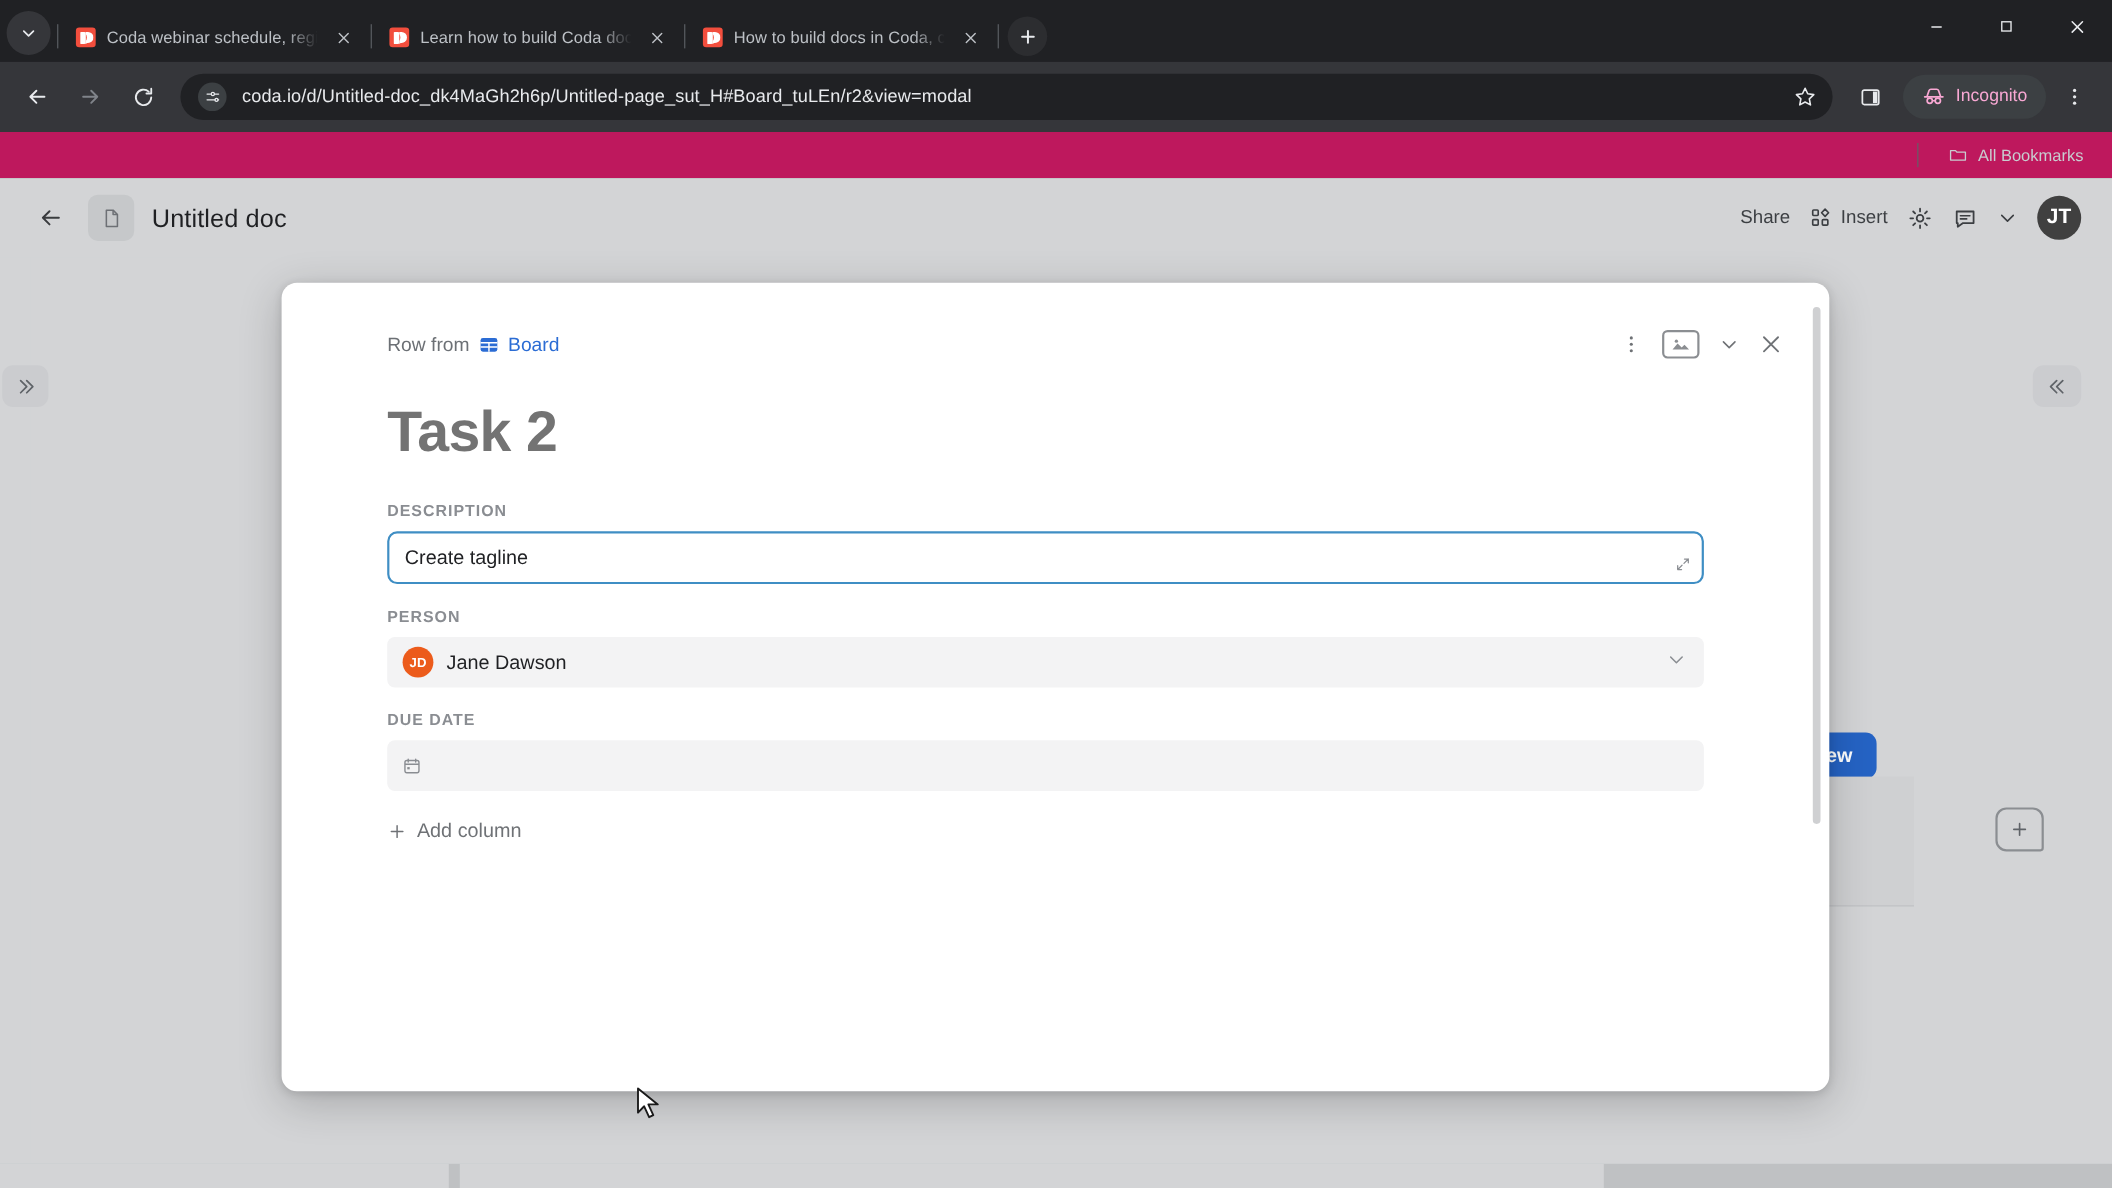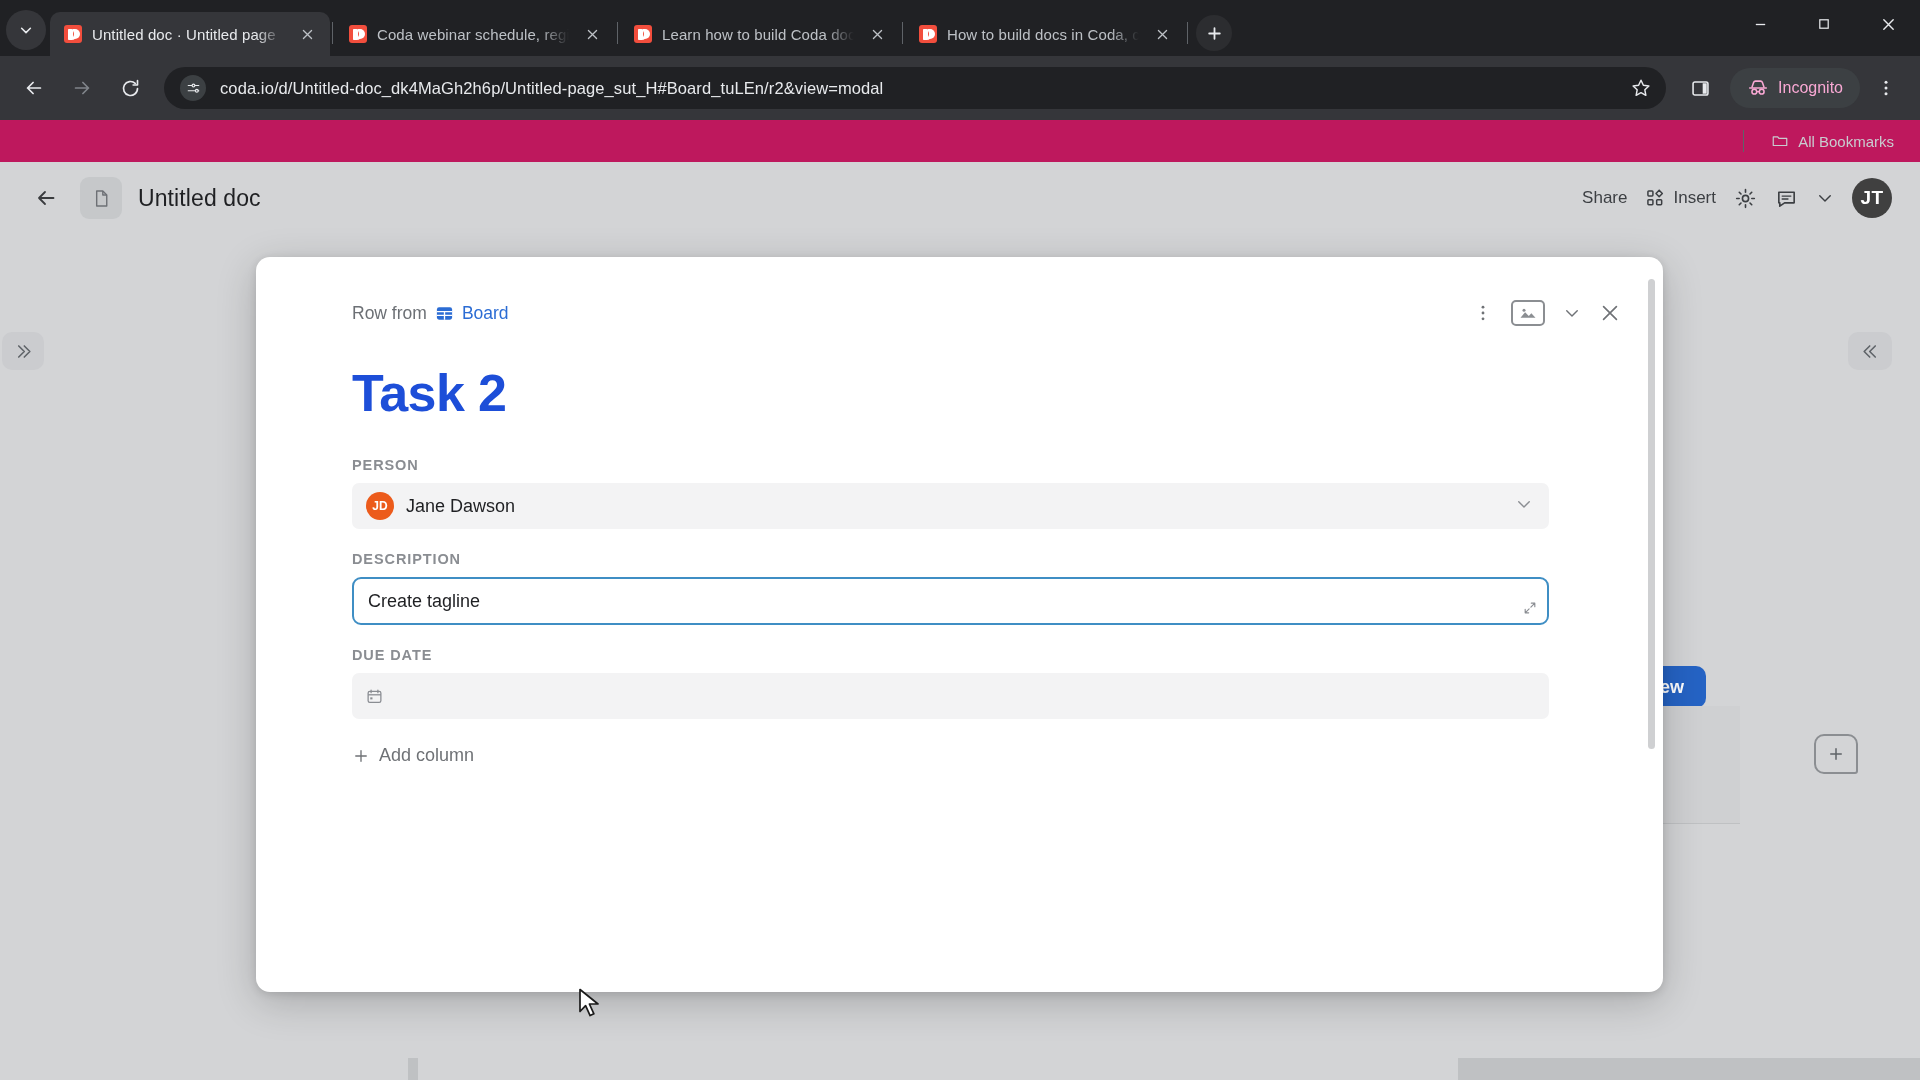--- a/index.html
+++ b/index.html
@@ -174,21 +174,21 @@
   .row-from .tbl-icon { color:#2b6cd4; display:flex; }
   .row-from .board-link { color:#2b6cd4; }
   .modal-topbar-right { margin-left:auto; display:flex; align-items:center; gap: 18px; color:#6f7276; }
   .mt-btn { display:flex; align-items:center; justify-content:center; }
   .mt-img {
     width: 34px; height: 26px; border: 2px solid #8b8e92; border-radius: 5px;
     display:flex; align-items:center; justify-content:center;
   }
 
   .modal-title {
-    font-size: 52px; font-weight: 800; color:#1d4ed8;
+    font-size: 52px; font-weight: 800; color:#737373;
     letter-spacing: -.6px; margin: 30px 0 34px;
   }
 
   .field { margin-bottom: 22px; }
   .field-label {
     font-size: 14.5px; letter-spacing: .9px; color:#8a8d92; font-weight:600;
     text-transform: uppercase; margin-bottom: 10px;
   }
   .field-ctl {
     height: 46px; background:#f3f3f4; border-radius: 7px;
@@ -236,31 +236,20 @@
 
 <div class="browser">
 
   <div class="tabstrip">
     <div class="tab-search">
       <svg viewBox="0 0 16 16" fill="none">
         <path d="M3 6l5 5 5-5" stroke="#e8eaed" stroke-width="1.8" stroke-linecap="round" stroke-linejoin="round"></path>
       </svg>
     </div>
 
-    <div class="tab active">
-      <span class="favicon">
-          <i></i>
-        </span>
-      <span class="tab-title">Untitled doc · Untitled page</span>
-      <span class="tab-close">
-        <svg viewBox="0 0 16 16" width="13" height="13">
-          <path d="M3 3l10 10M13 3L3 13" stroke="currentColor" stroke-width="1.6" stroke-linecap="round"></path>
-        </svg>
-      </span>
-    </div>
     <div class="tab-sep"></div>
 
     <div class="tab">
       <span class="favicon">
           <i></i>
         </span>
       <span class="tab-title">Coda webinar schedule, registr</span>
       <span class="tab-close">
         <svg viewBox="0 0 16 16" width="13" height="13">
           <path d="M3 3l10 10M13 3L3 13" stroke="currentColor" stroke-width="1.6" stroke-linecap="round"></path>
@@ -514,39 +503,39 @@
                   <path d="M5 5l14 14M19 5L5 19" stroke="currentColor" stroke-width="1.8" stroke-linecap="round"></path>
                 </svg>
               </span>
             </div>
           </div>
 
           <div class="modal-title">Task 2</div>
 
 
           <div class="field">
+            <div class="field-label">DESCRIPTION</div>
+            <div class="field-ctl focused">
+              <span class="desc-text">Create tagline</span>
+              <span class="expand-ico">
+                <svg viewBox="0 0 16 16" width="14" height="14">
+                  <path d="M9.5 2.5h4v4M13.5 2.5L9 7M6.5 13.5h-4v-4M2.5 13.5L7 9" fill="none" stroke="currentColor" stroke-width="1.3" stroke-linecap="round" stroke-linejoin="round"></path>
+                </svg>
+              </span>
+            </div>
+          </div>
+
+          <div class="field">
             <div class="field-label">PERSON</div>
             <div class="field-ctl">
               <span class="person-av">JD</span>
               <span class="person-name">Jane Dawson</span>
               <span class="chev">
                 <svg viewBox="0 0 24 24" width="18" height="18">
                   <path d="M5 9l7 7 7-7" fill="none" stroke="currentColor" stroke-width="1.9" stroke-linecap="round" stroke-linejoin="round"></path>
-                </svg>
-              </span>
-            </div>
-          </div>
-
-          <div class="field">
-            <div class="field-label">DESCRIPTION</div>
-            <div class="field-ctl focused">
-              <span class="desc-text">Create tagline</span>
-              <span class="expand-ico">
-                <svg viewBox="0 0 16 16" width="14" height="14">
-                  <path d="M9.5 2.5h4v4M13.5 2.5L9 7M6.5 13.5h-4v-4M2.5 13.5L7 9" fill="none" stroke="currentColor" stroke-width="1.3" stroke-linecap="round" stroke-linejoin="round"></path>
                 </svg>
               </span>
             </div>
           </div>
 
           <div class="field">
             <div class="field-label">DUE DATE</div>
             <div class="field-ctl">
               <span class="cal-ico">
                 <svg viewBox="0 0 20 20" width="17" height="17">

